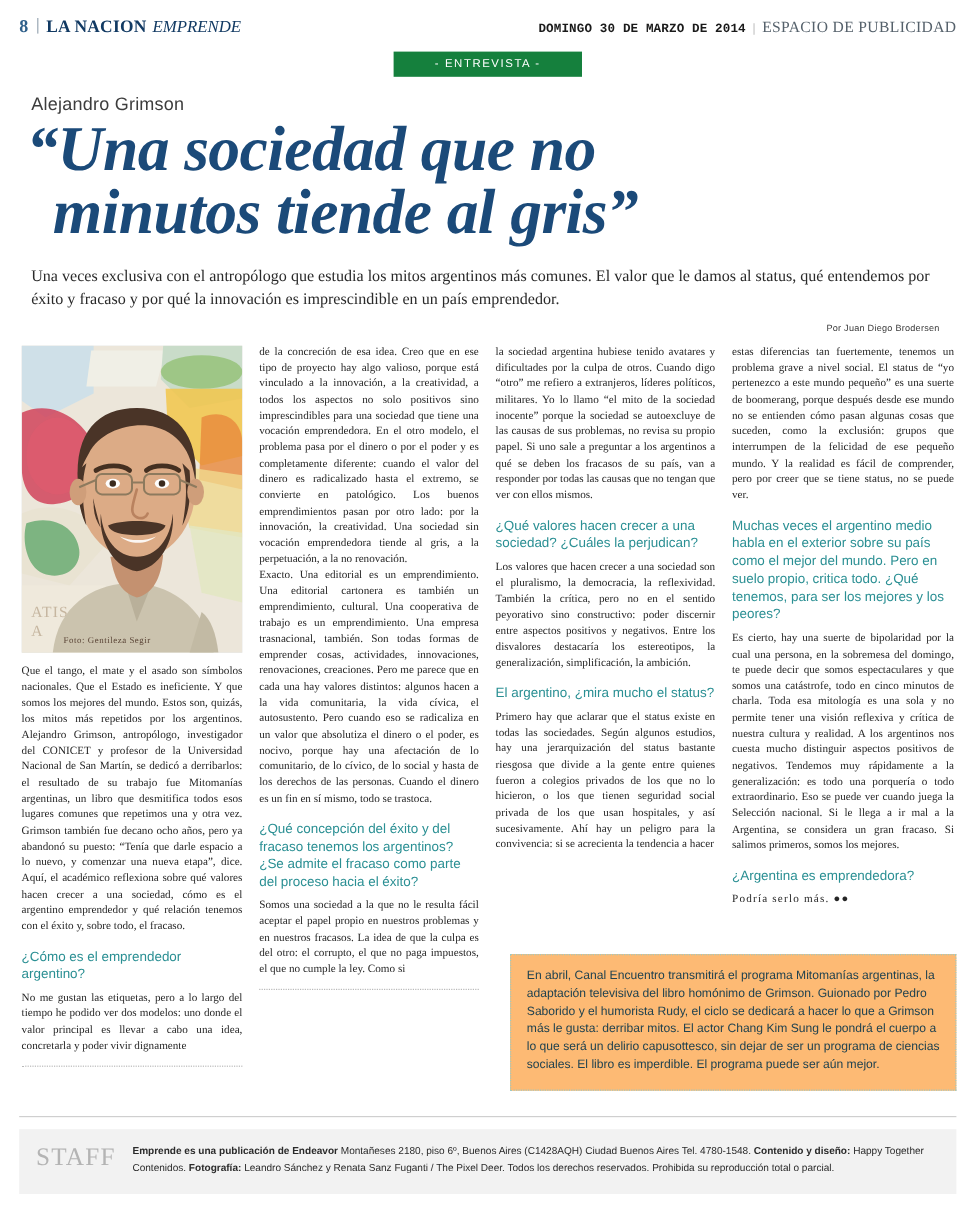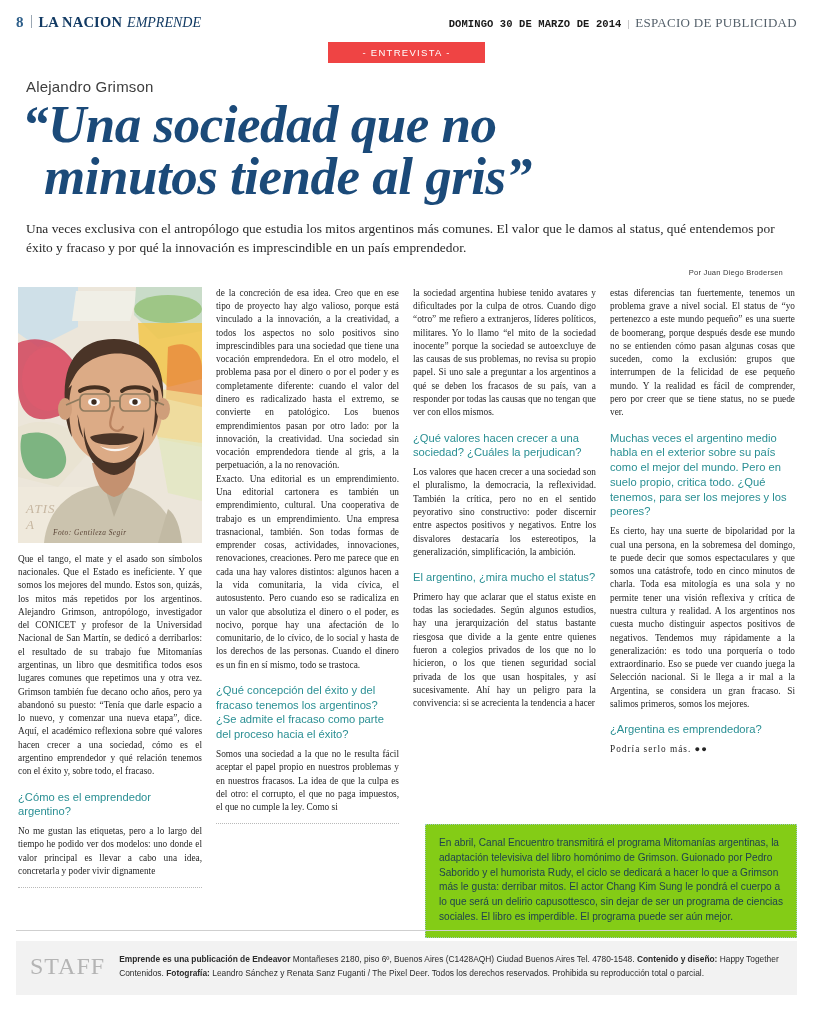--- a/index.html
+++ b/index.html
@@ -21,21 +21,21 @@
   .mast-brand{ font-family:"Liberation Serif",serif; font-weight:700; font-size:14.5px;
                color:#123a63; letter-spacing:.2px; }
   .mast-sub{ font-family:"Liberation Serif",serif; font-style:italic; font-size:14px; color:#123a63; }
   .mast-right{ font-family:"Liberation Serif",serif; font-size:10.5px; color:#1a1a1a; letter-spacing:.1px; }
   .mast-right .date{ font-weight:700; font-size:10.5px;font-family:Liberation Mono, monospace; }
   .mast-right .sep{ color:#999; margin:0 3px; }
   .mast-right .pub{ font-size:13px; color:#55616b; letter-spacing:.3px;}
 
   
   .kicker-wrap{ display:flex; justify-content:center; margin-top:11px; }
-  .kicker{ background:#ef4444; color:#ffffff; font-family:"Liberation Sans",sans-serif;
+  .kicker{ background:#15803d; color:#ffffff; font-family:"Liberation Sans",sans-serif;
            font-size:9.5px; letter-spacing:1.3px; padding:5px 34px; }
 
   
   .subject-name{ margin-top:15px; margin-left:10px; font-family:"Liberation Sans",sans-serif;
                  font-size:15px; color:#3d3d3d; font-weight:400; letter-spacing:.2px;}
 
   
   .headline{ margin:4px 0 0 6px; font-family:"Liberation Serif",serif;
              font-style:italic; font-weight:700; color:#1b4a79;
              font-size:53px; line-height:0.98; letter-spacing:-0.5px; }
@@ -54,42 +54,42 @@
 
   p.body{ margin:0 0 0 0; font-family:"Liberation Serif",serif; font-size:9.3px;
           line-height:1.43; text-align:justify; color:#262626; }
   .q{ font-family:"Liberation Sans",sans-serif; font-size:11.2px; line-height:1.32;
       color:#2a8f93; margin:11px 0 6px 0; font-weight:400; }
   .q.navy{ color:#1f5f86; }
   .endmark{ letter-spacing:1px; }
 
   
   .photo{ position:relative; width:184px; height:256px; overflow:hidden;
-          background:#e5e5e5;font-style:italic; }
+          background:#e5e5e5; }
   .photo .art{ position:absolute; inset:0; }
   .photo .caption{ position:absolute; left:7px; bottom:6px;
                    font-family:"Liberation Serif",serif; font-size:7.4px;
                    color:#5a4436; letter-spacing:.45px;margin-left:28px; }
   .photo-spacer{ height:10px; }
 
   
   .hlwrap{ position:absolute; left:425px; top:795px; width:372px; }
-  .hl{ box-sizing:border-box; width:372px; background:#84cc16;
-       border:1px dotted #9ec9c2; padding:11px 13px 12px 13px;margin-top:29px; }
+  .hl{ box-sizing:border-box; width:372px; background:#fdba74;
+       border:1px dotted #9ec9c2; padding:11px 13px 12px 13px; }
   .hl p{ margin:0; font-family:"Liberation Sans",sans-serif; font-size:10.1px;
          line-height:1.47; color:#20424f; }
 
   
   .dotline{ border-top:1px dotted #b9b9b9; margin:9px 0 8px 0; height:0; }
 
   
   .footer{ position:absolute; left:16px; top:930px; width:781px; }
   .foot-rule{ border-top:1px solid #cfcfcf; margin-bottom:10px; }
   .staffbox{ display:flex; background:#f2f2f2; padding:11px 14px 14px 14px; gap:14px; }
-  .staff-label{ font-family:"Liberation Serif",serif; font-size:24px; color:#b4b4b4;
+  .staff-label{ font-family:"Liberation Serif",serif; font-size:21px; color:#b4b4b4;
                 letter-spacing:1px; line-height:1; flex:0 0 auto; padding-top:2px;}
   .staff-text{ font-family:"Liberation Sans",sans-serif; font-size:8.4px; line-height:1.7;
                color:#2b2b2b; }
   .staff-text b{ font-weight:700; }
 </style>
 </head>
 <body>
 
 <div class="page">
 

